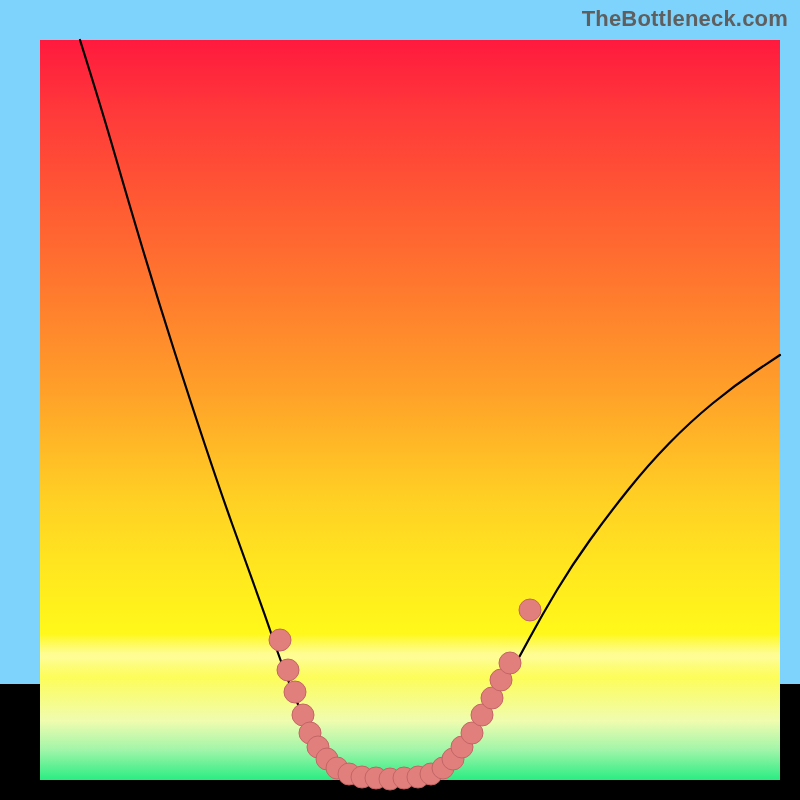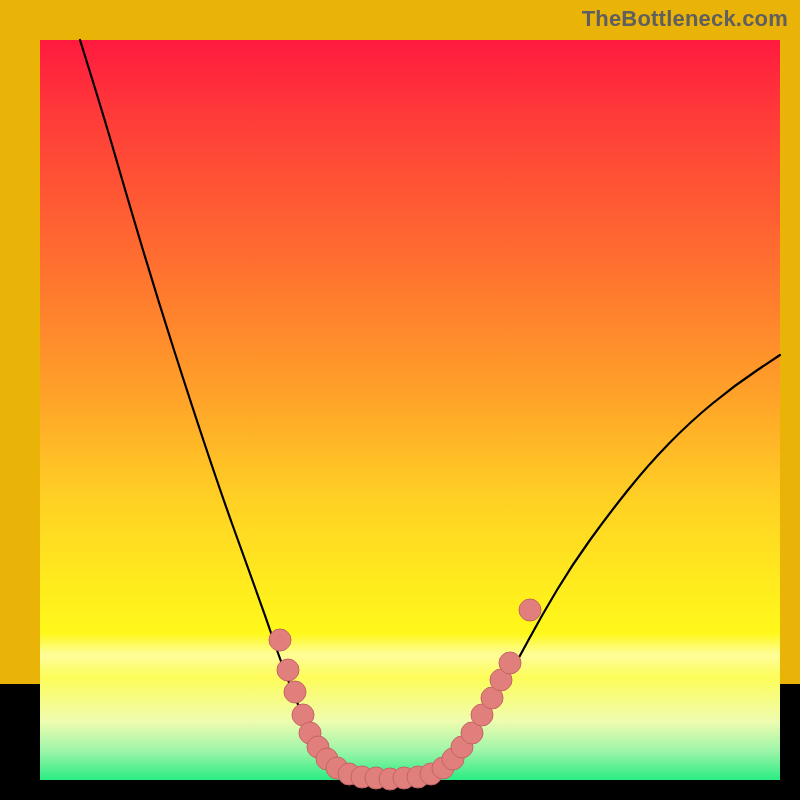--- a/index.html
+++ b/index.html
@@ -9,21 +9,21 @@
     height: 800px;
     background: #000;
     overflow: hidden;
   }
   .frame {
     position: absolute;
     left: 0;
     top: 0;
     width: 800px;
     height: 684px;
-    background: #eab308;
+    background: #7dd3fc;
   }
   .plot {
     position: absolute;
     left: 40px;
     top: 40px;
     width: 740px;
     height: 740px;
     background: linear-gradient(to bottom,
       #ff1a3e 0%,
       #ff3a3a 10%,

